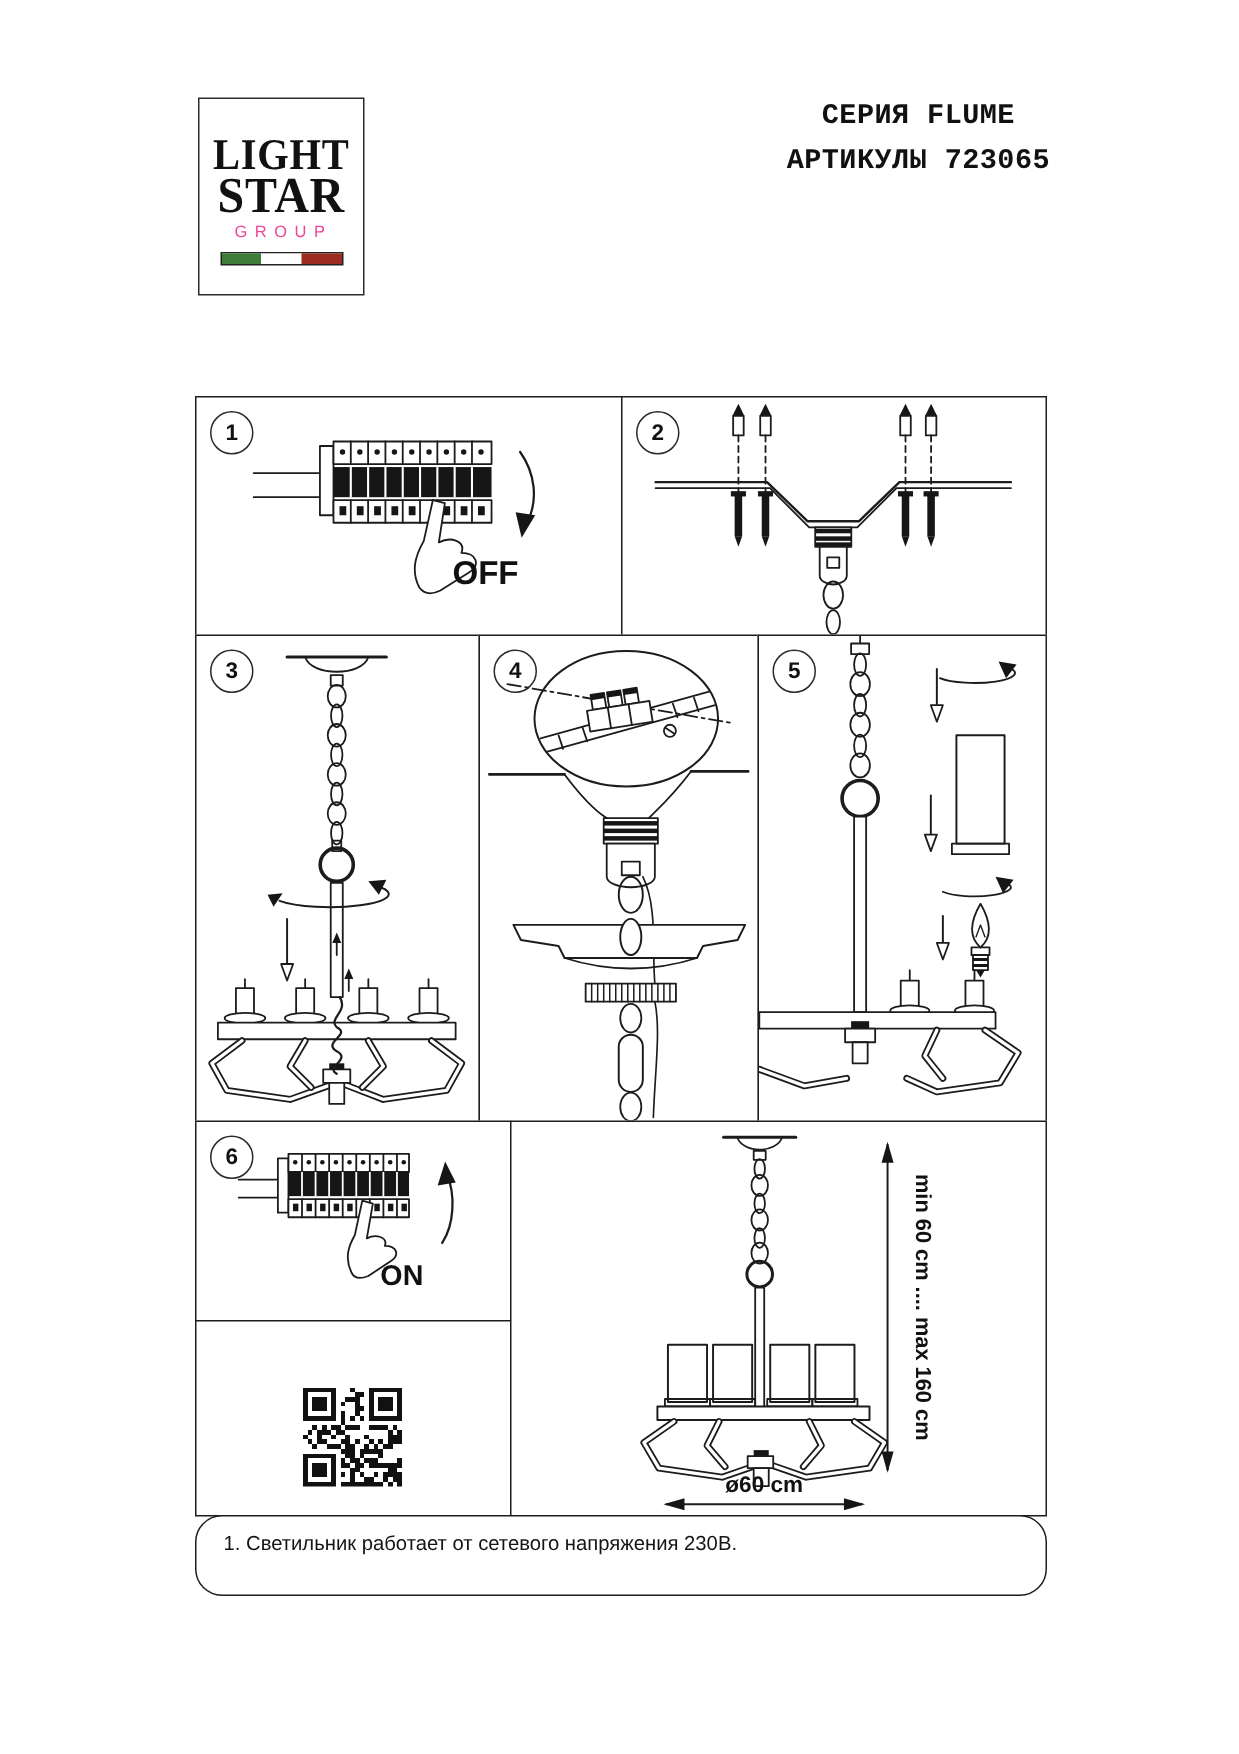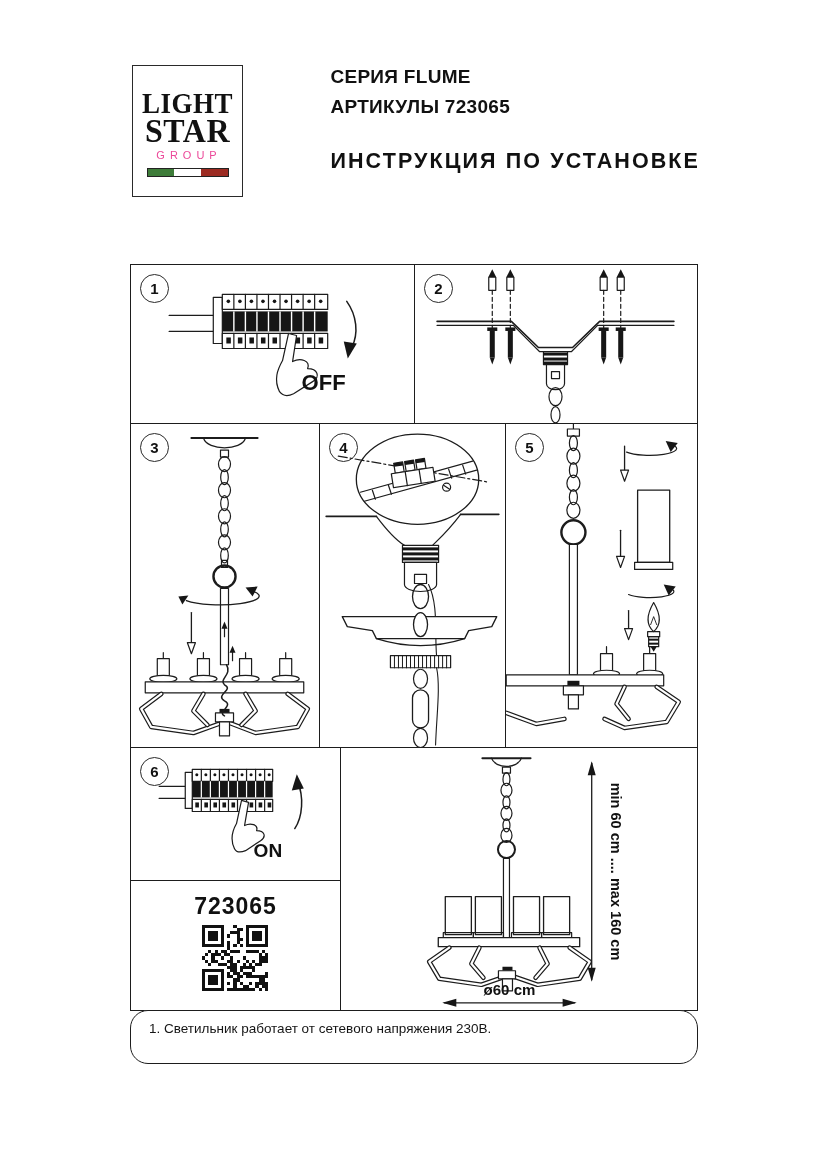--- a/index.html
+++ b/index.html
@@ -5,21 +5,21 @@
   html,body{margin:0;padding:0;background:#ffffff;}
   body{width:826px;height:1169px;position:relative;font-family:"Liberation Sans",sans-serif;color:#111;}
   .abs{position:absolute;}
   
   .logo-box{left:132px;top:65px;width:111px;height:132px;border:1.5px solid #2a2a2a;box-sizing:border-box;text-align:center;padding-top:25px;}
   .logo-l1{font-family:"Liberation Serif",serif;font-weight:bold;font-size:27px;line-height:25px;letter-spacing:.5px;transform:scaleY(1.08);}
   .logo-l2{font-family:"Liberation Serif",serif;font-weight:bold;font-size:32px;line-height:29px;letter-spacing:.5px;transform:scaleY(1.05);}
   .logo-l3{font-size:11px;letter-spacing:5px;color:#ec4899;margin-top:4px;margin-left:3px;}
   .logo-flag{width:82px;height:9px;border:1px solid #222;margin:7px auto 0;display:flex;box-sizing:border-box;}
   .logo-flag span{flex:1;height:100%;}
-  .hdr-text{right:126px;top:62px;text-align:left;}
+  .hdr-text{right:126px;top:62px;text-align:center;font-family:Liberation Mono, monospace;}
   .hdr-series{font-weight:bold;font-size:19px;line-height:30px;letter-spacing:.3px;}
   .hdr-article{font-weight:bold;font-size:19px;line-height:30px;letter-spacing:.3px;}
   .hdr-title1{font-weight:bold;font-size:21.5px;line-height:28px;letter-spacing:2.1px;margin-top:25px;}
   .hdr-title2{font-weight:bold;font-size:21.5px;line-height:28px;letter-spacing:.5px;}
   
   .panel{position:absolute;border:1.5px solid #1d1d1d;background:#fff;box-sizing:border-box;}
   .badge{position:absolute;left:9px;top:9px;width:27px;height:27px;border:1.5px solid #2a2a2a;border-radius:50%;
          font-size:15px;font-weight:600;display:flex;align-items:center;justify-content:center;}
   .fill-svg{position:absolute;left:0;top:0;width:100%;height:100%;}
   
@@ -45,21 +45,20 @@
   <div class="logo-flag">
     <span id="flag-g" style="background: rgb(62, 124, 57);"></span>
     <span id="flag-w" style="background: rgb(255, 255, 255);"></span>
     <span id="flag-r" style="background: rgb(156, 43, 34);"></span>
   </div>
 </div>
 
 <div class="abs hdr-text">
   <div class="hdr-series">СЕРИЯ FLUME</div>
   <div class="hdr-article">АРТИКУЛЫ 723065</div>
-  <div class="hdr-title1">ИНСТРУКЦИЯ ПО УСТАНОВКЕ</div>
 </div>
 
 <div class="panel" style="left:130px;top:264px;width:286px;height:161px;">
   <div class="badge">1</div>
   <svg class="fill-svg" viewBox="0 0 283 158">
     <g>
       <path class="ln" d="M38,50 H82 M38,66 H82"></path>
       <rect class="wf" x="82" y="32" width="9" height="46"></rect>
       <rect class="wf" x="91" y="29" width="105" height="15"></rect>
       <g class="ln">
@@ -367,21 +366,20 @@
     <path class="wf" d="M103,100 C98,90 101,82 105,75 L110,52 L117,54 L113,77 C119,74 127,76 125,82 C133,82 135,88 129,92 L114,102 C109,104 105,104 103,100 Z"></path>
     <g>
       <path class="ln" style="stroke-width:1.5" d="M163,80 C171,68 172,48 166,34"></path>
       <polygon class="fb" points="160,42 172,40 165,26"></polygon>
     </g>
     <text class="svgtxt" x="122" y="108" font-size="19">ON</text>
   </svg>
 </div>
 
 <div class="panel" style="left:130px;top:880px;width:211px;height:131px;">
-  <div class="qr-article">723065</div>
   <svg id="qr-code" width="66" height="66" viewBox="0 0 21 21" shape-rendering="crispEdges">
       <path d="M10,0h1v1h-1zM11,1h1v1h-1zM12,1h1v1h-1zM9,2h1v1h-1zM10,2h1v1h-1zM11,2h1v1h-1zM8,3h1v1h-1zM11,3h1v1h-1zM11,4h1v1h-1zM12,4h1v1h-1zM8,5h1v1h-1zM11,5h1v1h-1zM8,6h1v1h-1zM10,6h1v1h-1zM12,6h1v1h-1zM8,7h1v1h-1zM2,8h1v1h-1zM4,8h1v1h-1zM6,8h1v1h-1zM7,8h1v1h-1zM9,8h1v1h-1zM10,8h1v1h-1zM11,8h1v1h-1zM14,8h1v1h-1zM15,8h1v1h-1zM16,8h1v1h-1zM17,8h1v1h-1zM19,8h1v1h-1zM1,9h1v1h-1zM3,9h1v1h-1zM4,9h1v1h-1zM5,9h1v1h-1zM7,9h1v1h-1zM8,9h1v1h-1zM18,9h1v1h-1zM20,9h1v1h-1zM0,10h1v1h-1zM3,10h1v1h-1zM6,10h1v1h-1zM9,10h1v1h-1zM13,10h1v1h-1zM18,10h1v1h-1zM19,10h1v1h-1zM20,10h1v1h-1zM1,11h1v1h-1zM3,11h1v1h-1zM4,11h1v1h-1zM8,11h1v1h-1zM9,11h1v1h-1zM11,11h1v1h-1zM14,11h1v1h-1zM16,11h1v1h-1zM18,11h1v1h-1zM19,11h1v1h-1zM20,11h1v1h-1zM2,12h1v1h-1zM5,12h1v1h-1zM6,12h1v1h-1zM7,12h1v1h-1zM9,12h1v1h-1zM10,12h1v1h-1zM13,12h1v1h-1zM15,12h1v1h-1zM17,12h1v1h-1zM18,12h1v1h-1zM8,13h1v1h-1zM9,13h1v1h-1zM10,13h1v1h-1zM12,13h1v1h-1zM13,13h1v1h-1zM14,13h1v1h-1zM15,13h1v1h-1zM16,13h1v1h-1zM9,14h1v1h-1zM10,14h1v1h-1zM12,14h1v1h-1zM16,14h1v1h-1zM8,15h1v1h-1zM10,15h1v1h-1zM11,15h1v1h-1zM13,15h1v1h-1zM14,15h1v1h-1zM15,15h1v1h-1zM20,15h1v1h-1zM8,16h1v1h-1zM9,16h1v1h-1zM11,16h1v1h-1zM12,16h1v1h-1zM14,16h1v1h-1zM15,16h1v1h-1zM16,16h1v1h-1zM17,16h1v1h-1zM18,16h1v1h-1zM19,16h1v1h-1zM20,16h1v1h-1zM10,17h1v1h-1zM11,17h1v1h-1zM18,17h1v1h-1zM19,17h1v1h-1zM8,18h1v1h-1zM10,18h1v1h-1zM12,18h1v1h-1zM15,18h1v1h-1zM17,18h1v1h-1zM18,18h1v1h-1zM19,18h1v1h-1zM20,18h1v1h-1zM10,19h1v1h-1zM13,19h1v1h-1zM14,19h1v1h-1zM17,19h1v1h-1zM19,19h1v1h-1zM20,19h1v1h-1zM8,20h1v1h-1zM9,20h1v1h-1zM10,20h1v1h-1zM11,20h1v1h-1zM12,20h1v1h-1zM13,20h1v1h-1zM14,20h1v1h-1zM15,20h1v1h-1zM16,20h1v1h-1zM18,20h1v1h-1zM20,20h1v1h-1zM0,0h7v7h-7z M1,1h5v5h-5z M2,2h3v3h-3zM14,0h7v7h-7z M15,1h5v5h-5z M16,2h3v3h-3zM0,14h7v7h-7z M1,15h5v5h-5z M2,16h3v3h-3z" fill="#111" fill-rule="evenodd"></path>
     </svg>
 </div>
 
 <div class="panel" style="left:340px;top:747px;width:358px;height:264px;">
   <svg class="fill-svg" viewBox="0 0 355 261">
     <path class="ln" style="stroke-width:2" d="M141,10 H189"></path>
     <path class="ln" d="M150,10 C154,21 176,21 180,10"></path>
     <rect class="ln" x="161" y="19" width="8" height="6"></rect>

